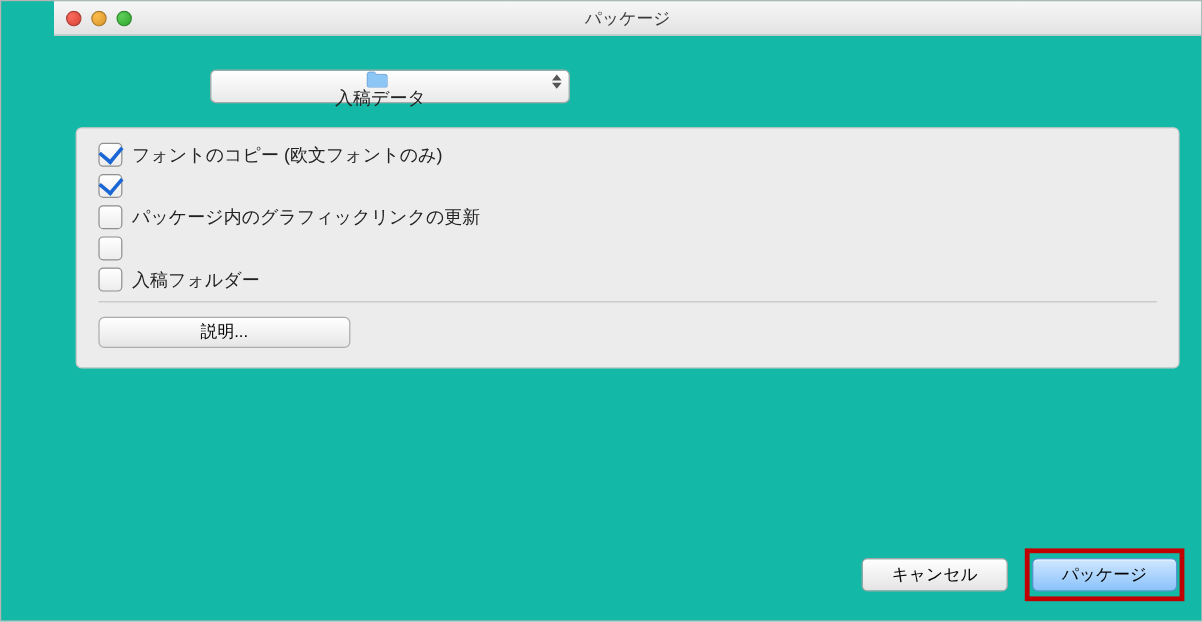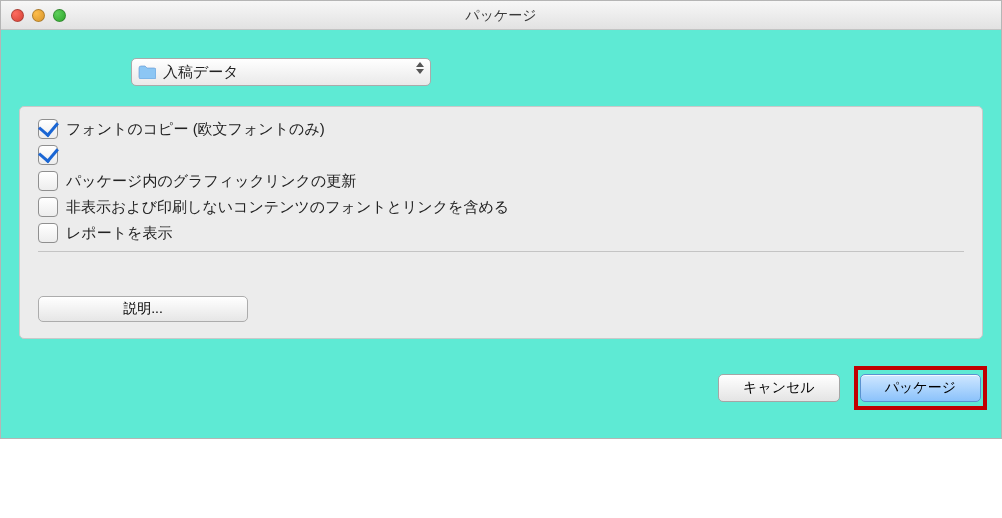--- a/index.html
+++ b/index.html
@@ -7,25 +7,26 @@
     padding: 0;
     width: 1002px;
     height: 518px;
     font-family: "Hiragino Kaku Gothic Pro", "Lucida Grande", sans-serif;
     font-size: 14px;
     color: #222;
     background: #fff;
   }
   .window {
     width: 1002px;
-    height: 439px;
-    background: #5eead4;
+    height: 518px;
+    background: #14b8a6;
     border: 1px solid #b5b5b5;
     box-sizing: border-box;
     position: relative;
+    padding-left: 44px;
   }
   .titlebar {
     height: 28px;
     background: linear-gradient(#f7f7f7, #e2e2e2);
     border-bottom: 1px solid #c3c3c3;
     display: flex;
     align-items: center;
     position: relative;
   }
   .traffic-lights {
@@ -98,20 +99,21 @@
     height: 28px;
     border: 1px solid #aaa;
     border-radius: 5px;
     background: linear-gradient(#ffffff, #e9e9e9);
     display: flex;
     align-items: center;
     padding: 0 22px 0 6px;
     position: relative;
     font-size: 15px;
     box-sizing: border-box;
+    flex-direction: column;
   }
   .folder-icon {
     width: 18px;
     height: 14px;
     margin-right: 7px;
     flex: none;
   }
   .select-spinner {
     position: absolute;
     right: 6px;
@@ -168,26 +170,25 @@
     border-top: 1px solid #c4c4c4;
     margin: 8px 0 12px 0;
   }
   .desc-btn {
     width: 210px;
     height: 26px;
     border: 1px solid #acacac;
     border-radius: 5px;
     background: linear-gradient(#ffffff, #e6e6e6);
     font-size: 14px;
-    margin-top: 32px;
   }
 
   .footer {
     position: absolute;
-    bottom: 28px;
+    bottom: 16px;
     right: 14px;
     display: flex;
     align-items: center;
     gap: 14px;
   }
   .btn {
     height: 28px;
     padding: 0 24px;
     border: 1px solid #a5a5a5;
     border-radius: 5px;
@@ -242,25 +243,24 @@
         </div>
         <div class="check-row">
           <div class="check checked"></div>
         </div>
         <div class="check-row">
           <div class="check"></div>
           <span>パッケージ内のグラフィックリンクの更新</span>
         </div>
         <div class="check-row">
           <div class="check"></div>
-          <span>非表示および印刷しないコンテンツのフォントとリンクを含める</span>
         </div>
         <div class="check-row">
           <div class="check"></div>
-          <span>レポートを表示</span>
+          <span>入稿フォルダー</span>
         </div>
       </div>
     <hr class="divider">
     <button class="desc-btn">説明...</button>
   </div>
 
   <div class="footer">
     <button class="btn">キャンセル</button>
     <div class="highlight-frame">
       <button class="btn btn-default">パッケージ</button>

